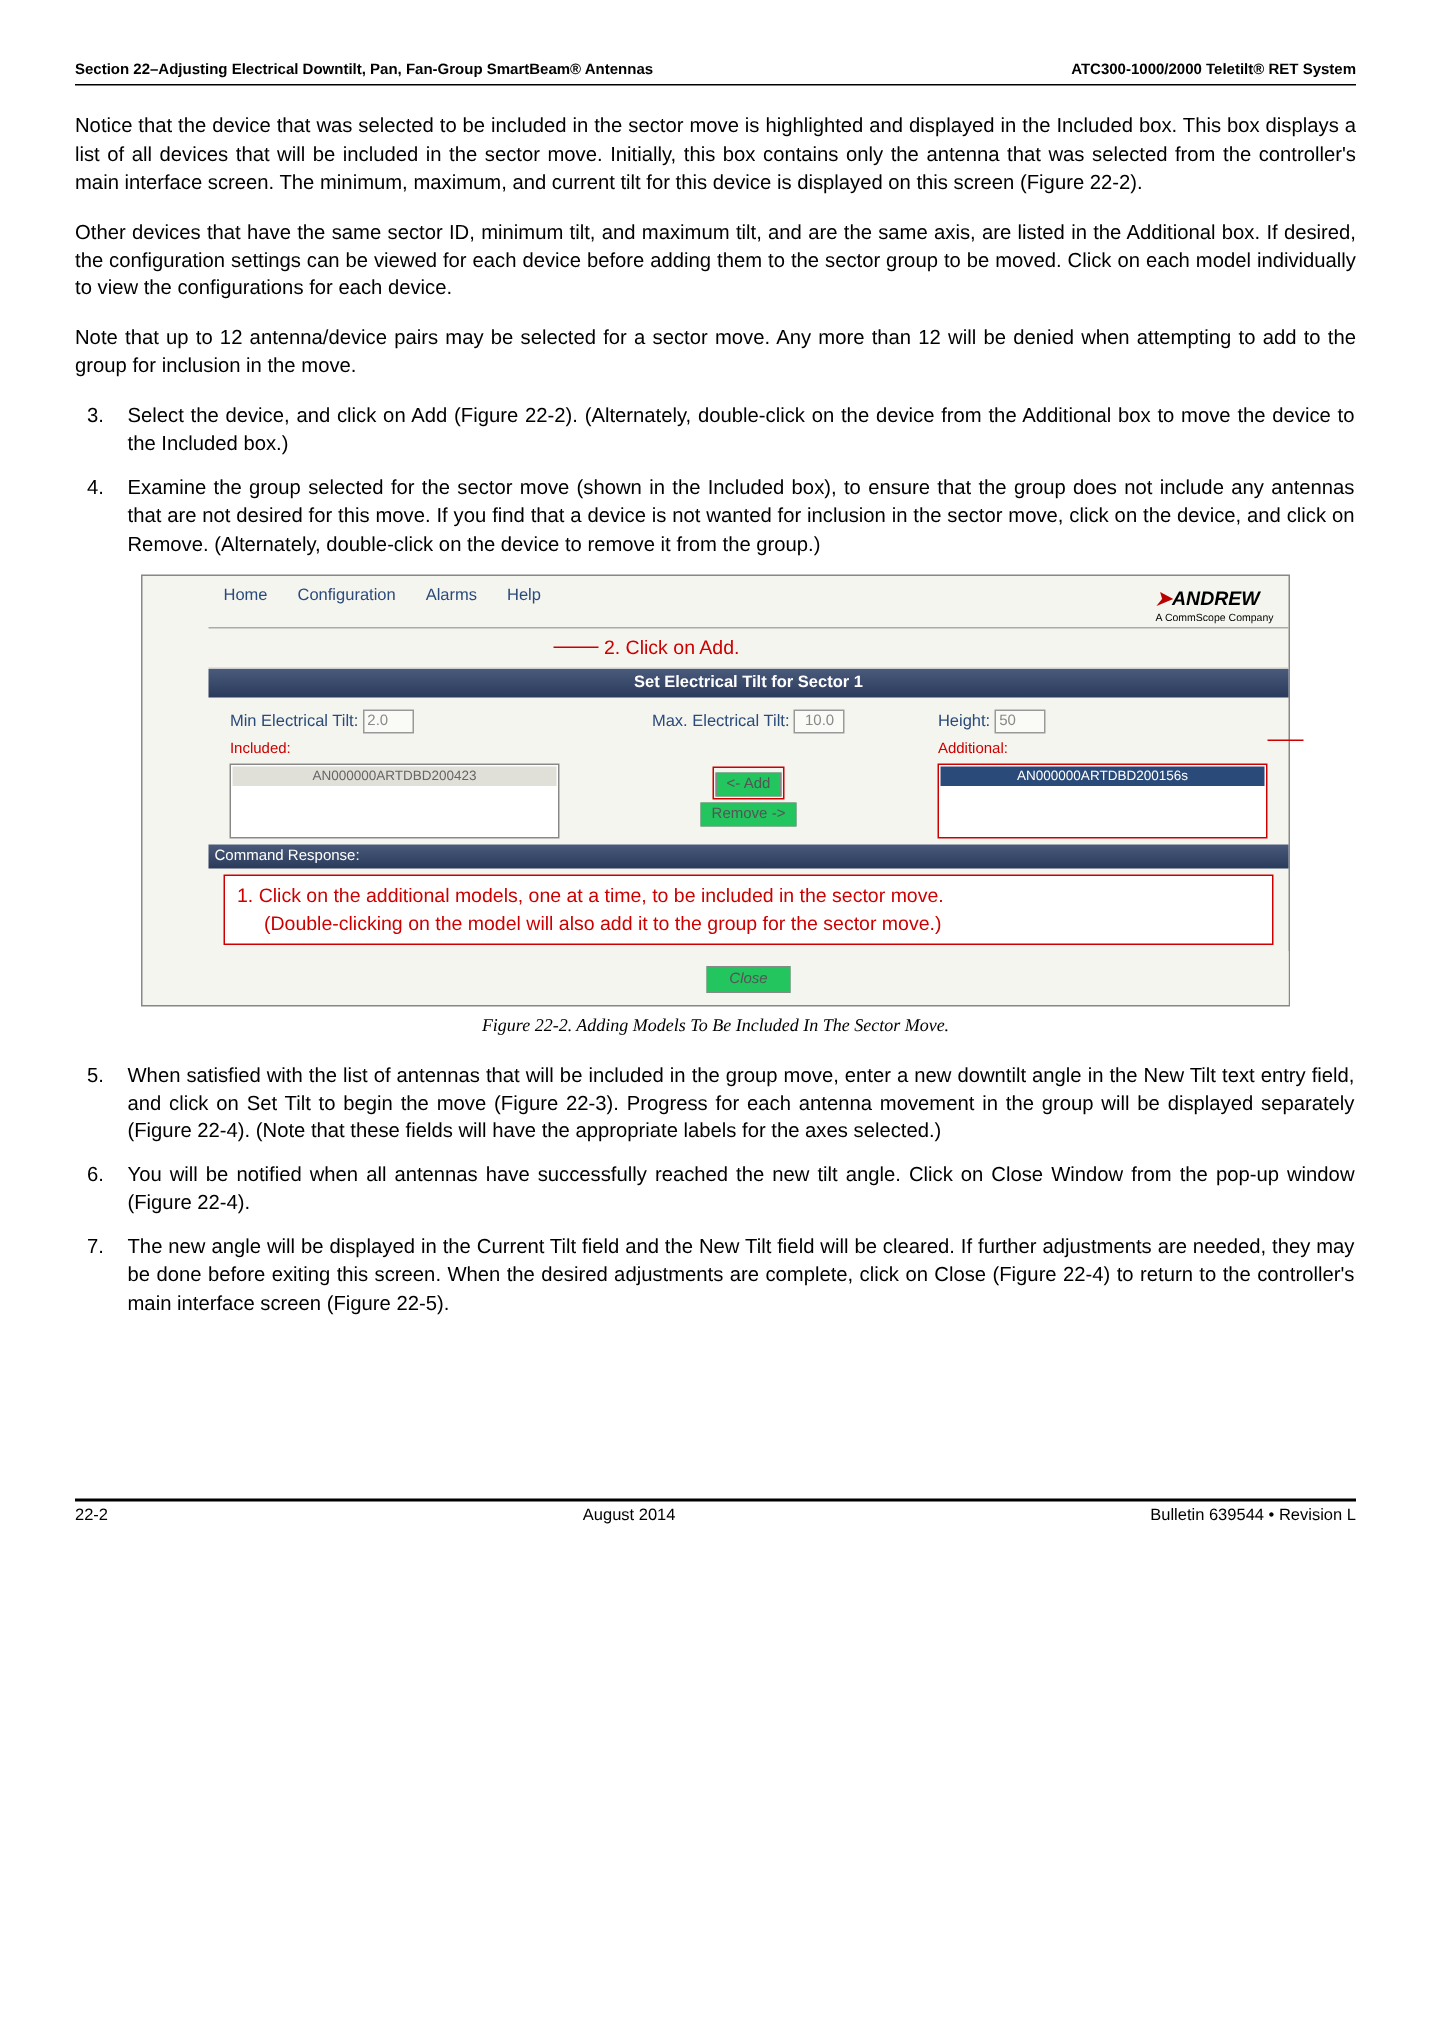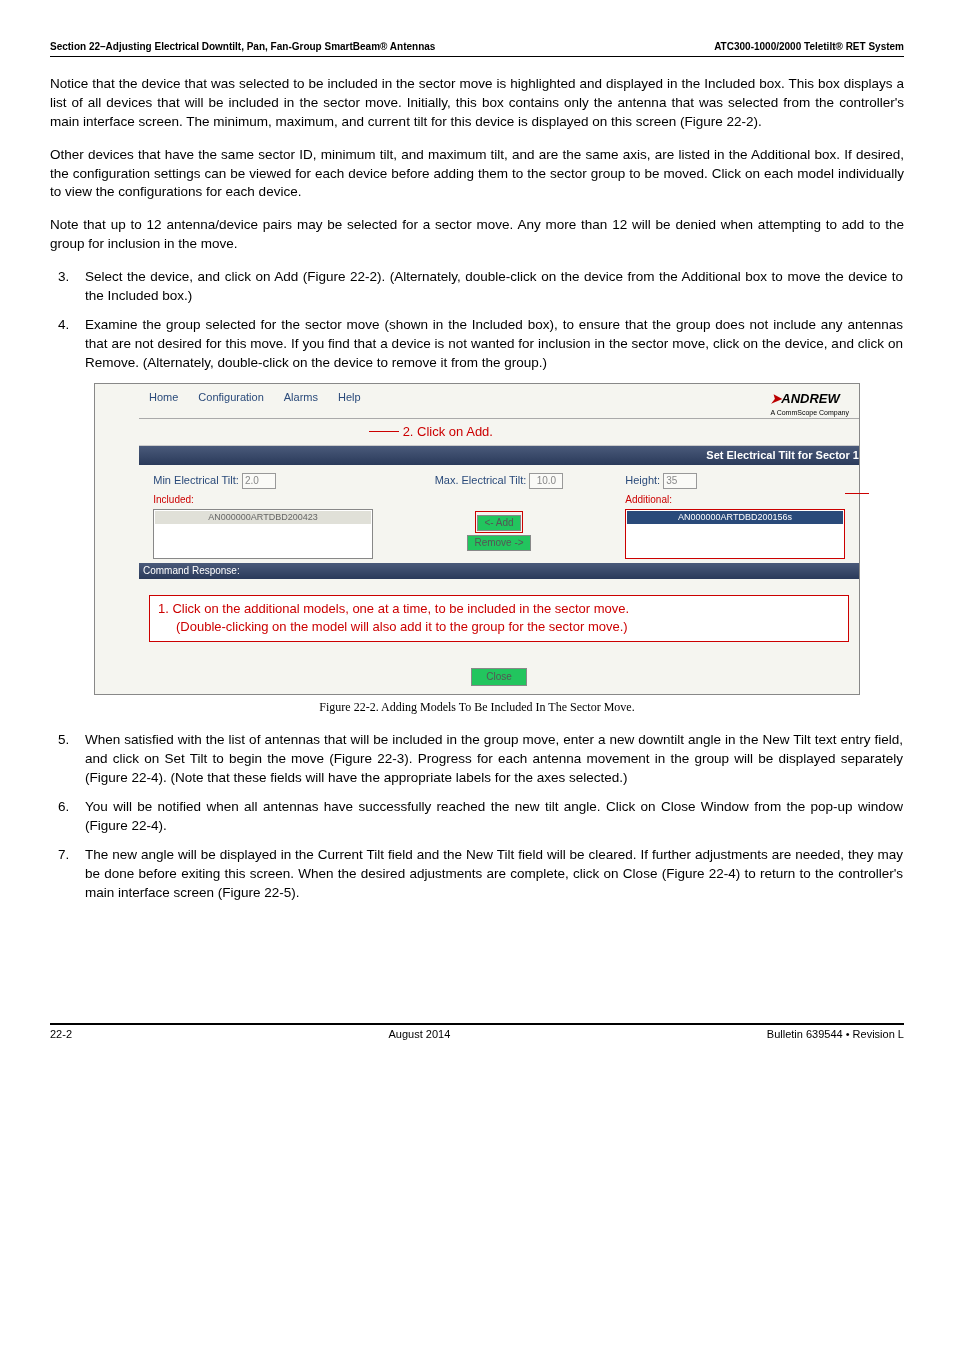--- a/index.html
+++ b/index.html
@@ -29,20 +29,21 @@
     margin: 1px;
   }
   ol.main-list > li {
     text-align: justify;
     font-size: 13.5px;
     margin-bottom: 10px;
     padding-left: 12px;
   }
   .fig-caption {
     text-align: center;
+    font-style: italic;
     font-family: Georgia, serif;
     font-size: 12px;
     margin-top: 4px;
     margin-bottom: 16px;
   }
   .footer {
     border-top: 2px solid #000;
     margin-top: 120px;
     padding-top: 2px;
     font-size: 11px;
@@ -75,21 +76,21 @@
   }
   .ss-logo .red { color: #b00; }
   .ss-annot {
     color: #c00;
     font-size: 13px;
     padding: 4px 0 4px 230px;
   }
   .ss-gradbar {
     background: linear-gradient(#4a5a7a,#2a3a5a);
     color: #fff;
-    text-align: right;
+    text-align: center;
     font-weight: bold;
     font-size: 11px;
     padding: 2px 0;
     border-top:1px solid #ccc;
   }
   .ss-main {
     display:flex;
     justify-content: space-around;
     padding: 8px 6px 4px 6px;
     align-items: flex-start;
@@ -131,25 +132,25 @@
   .ss-cmdresp {
     background: linear-gradient(#4a5a7a,#2a3a5a);
     color:#fff;
     font-size:10px;
     padding:1px 4px;
   }
   .ss-annot-box {
     border:1px solid #c00;
     color:#c00;
     background:#fff;
-    margin:16px 10px;
+    margin:4px 10px;
     padding:4px 8px;
     font-size:13px;
   }
-  .ss-close { text-align:center; padding:8px 0; background:#f5f5f0;}
+  .ss-close { text-align:center; padding:8px 0; background:#f5f5f0;font-style:italic;}
   .red-leader {
     width:30px;
     height:1px;
     border-top:1px solid #c00;
     display:inline-block;
     vertical-align:middle;
   }
   .red-lead-right {
     position:relative;
   }
@@ -205,21 +206,21 @@
     <div class="ss-col" style="text-align:center">
       <span class="ss-label">Max. Electrical Tilt:</span>
       <span class="ss-field" style="width:28px">10.0</span>
       <div class="ss-centerbtns">
         <div style="border:1px solid #c00;display:inline-block;padding:1px"><span class="ss-btn">&lt;- Add</span></div><br>
         <span class="ss-btn">Remove -&gt;</span>
       </div>
     </div>
     <div class="ss-col red-lead-right">
       <span class="ss-label">Height:</span>
-      <span class="ss-field" style="width:28px">35</span>
+      <span class="ss-field" style="width:28px">50</span>
       <div style="color:#c00;font-size:10px;margin-top:4px">Additional:</div>
       <div class="ss-listbox" style="border-color:#c00">
         <div class="ss-listitem" style="background:#2a4a7a;color:#fff">AN000000ARTDBD200156s</div>
       </div>
     </div>
   </div>
   <div class="ss-cmdresp">Command Response:</div>
   <div class="ss-annot-box">
     <div>1.  Click on the additional models, one at a time, to be included in the sector move.</div>
     <div style="padding-left:18px">(Double-clicking on the model will also add it to the group for the sector move.)</div>

